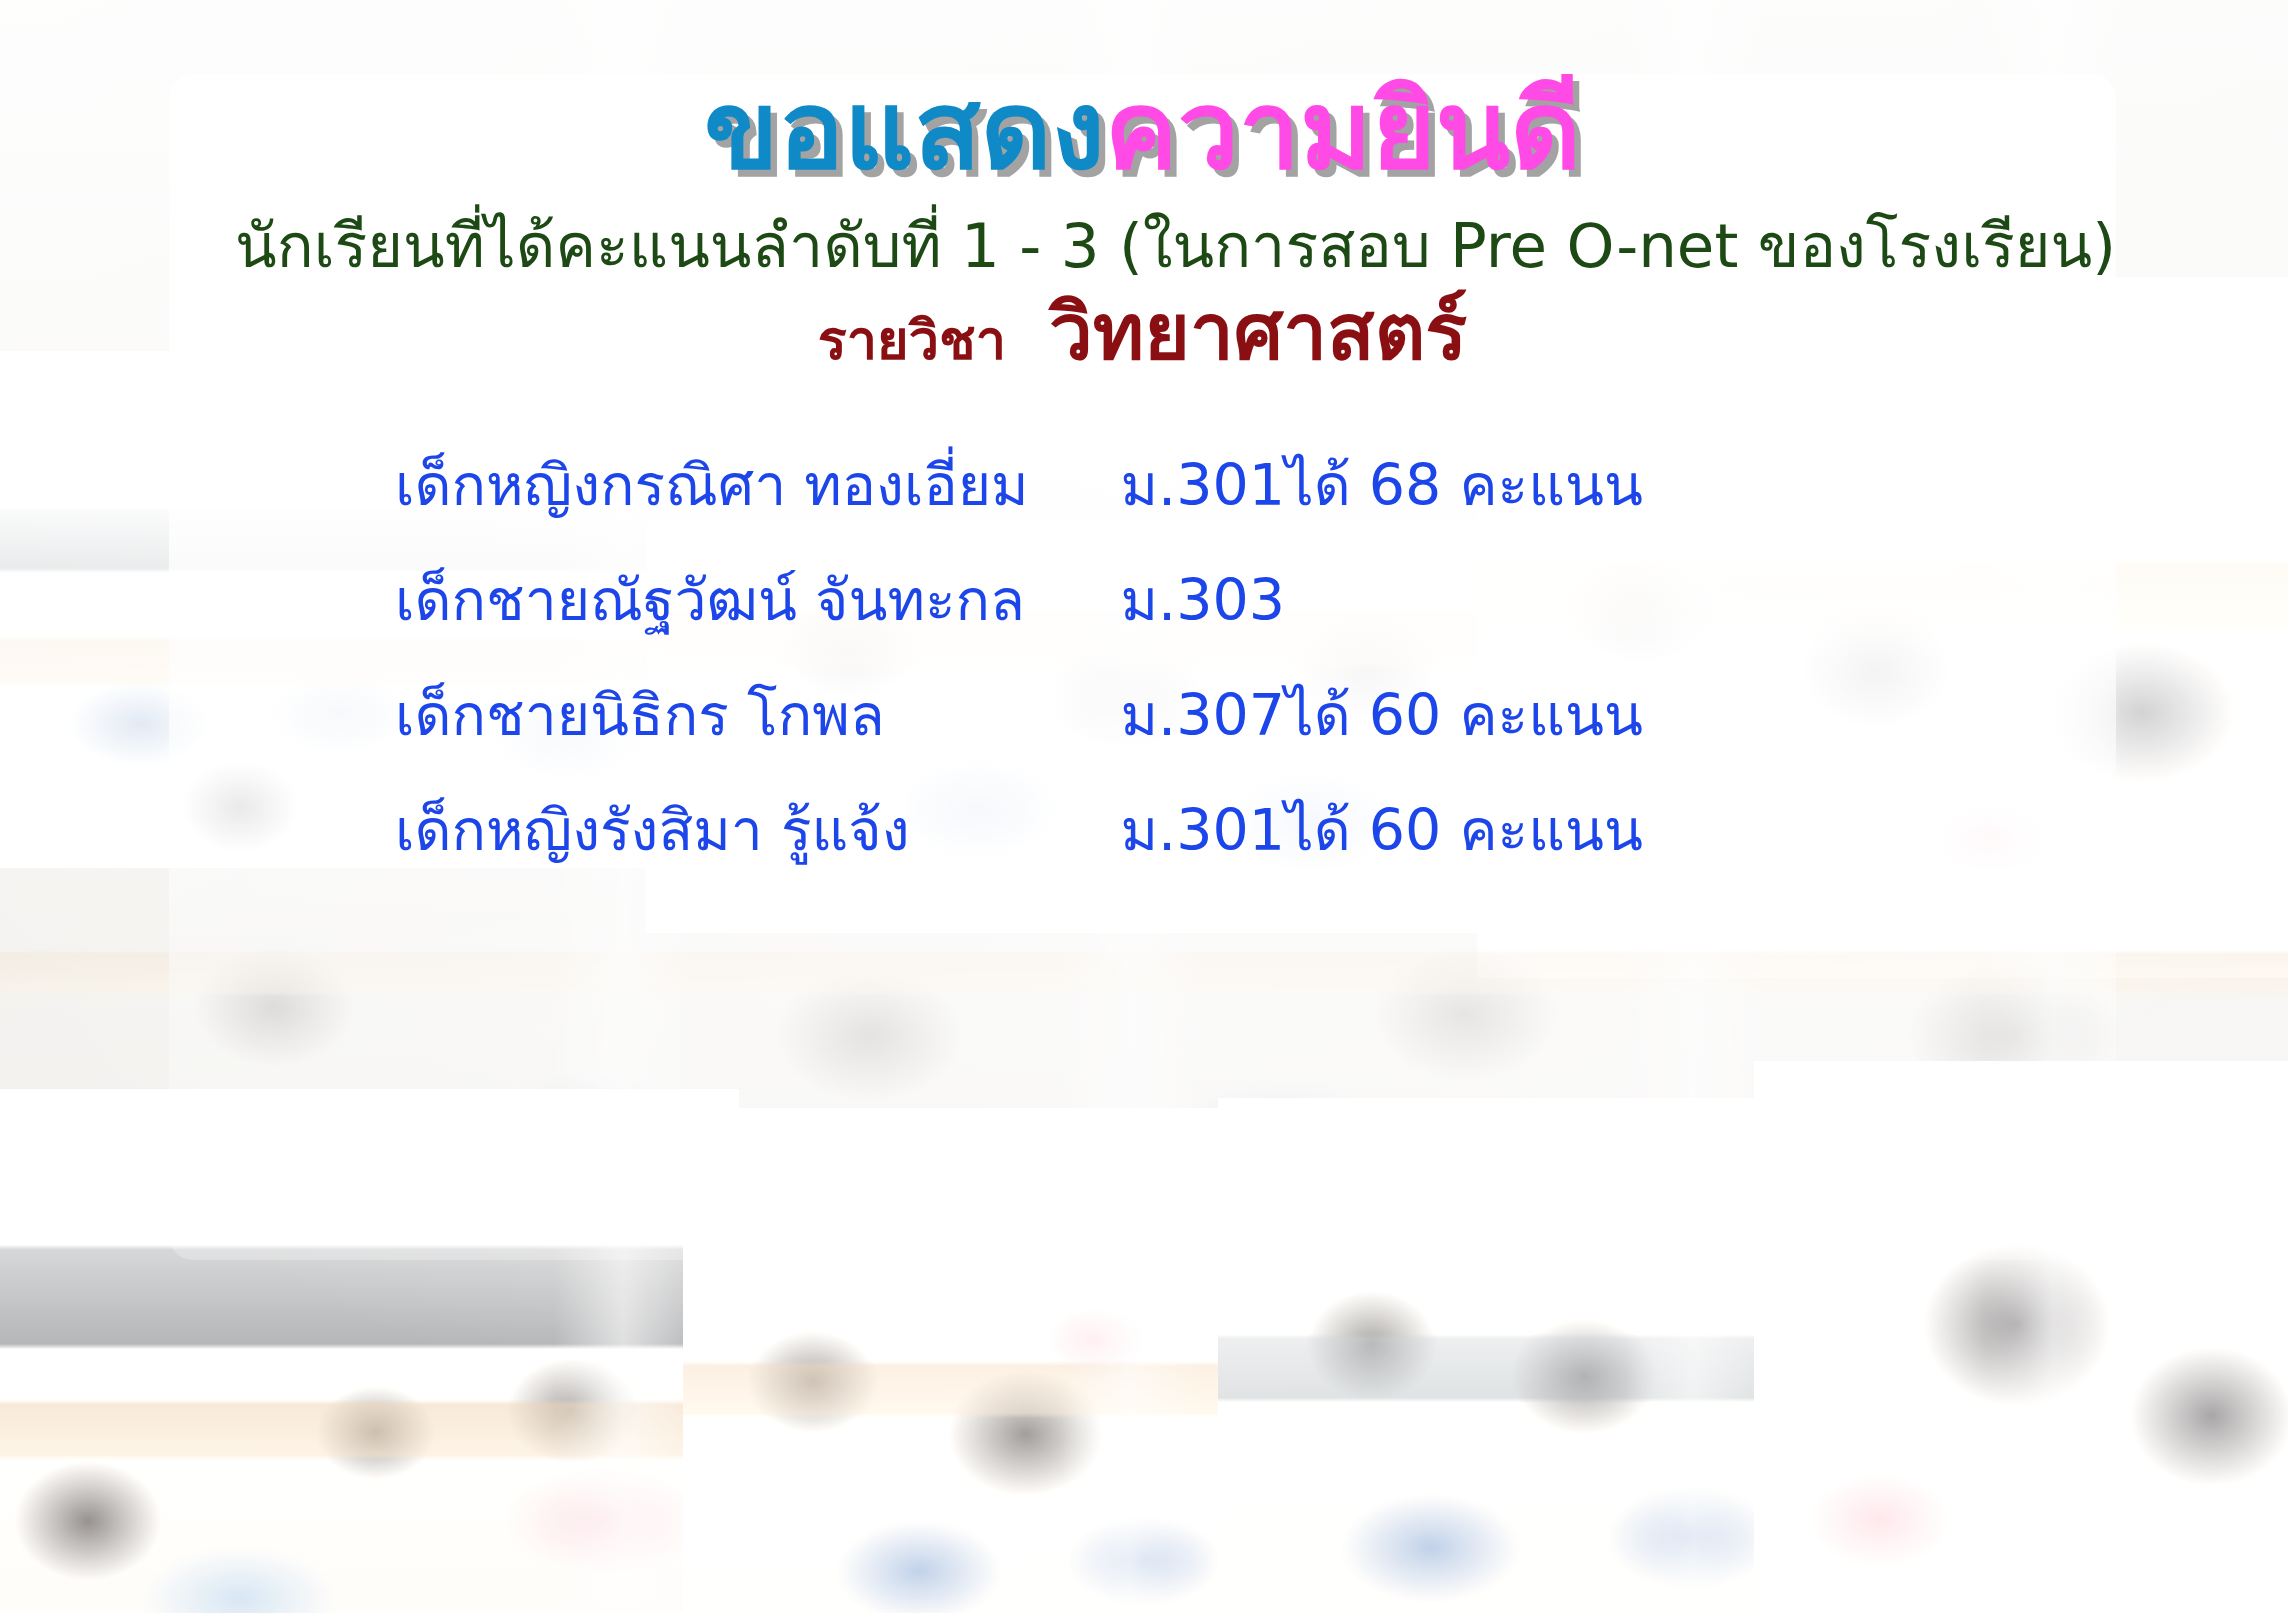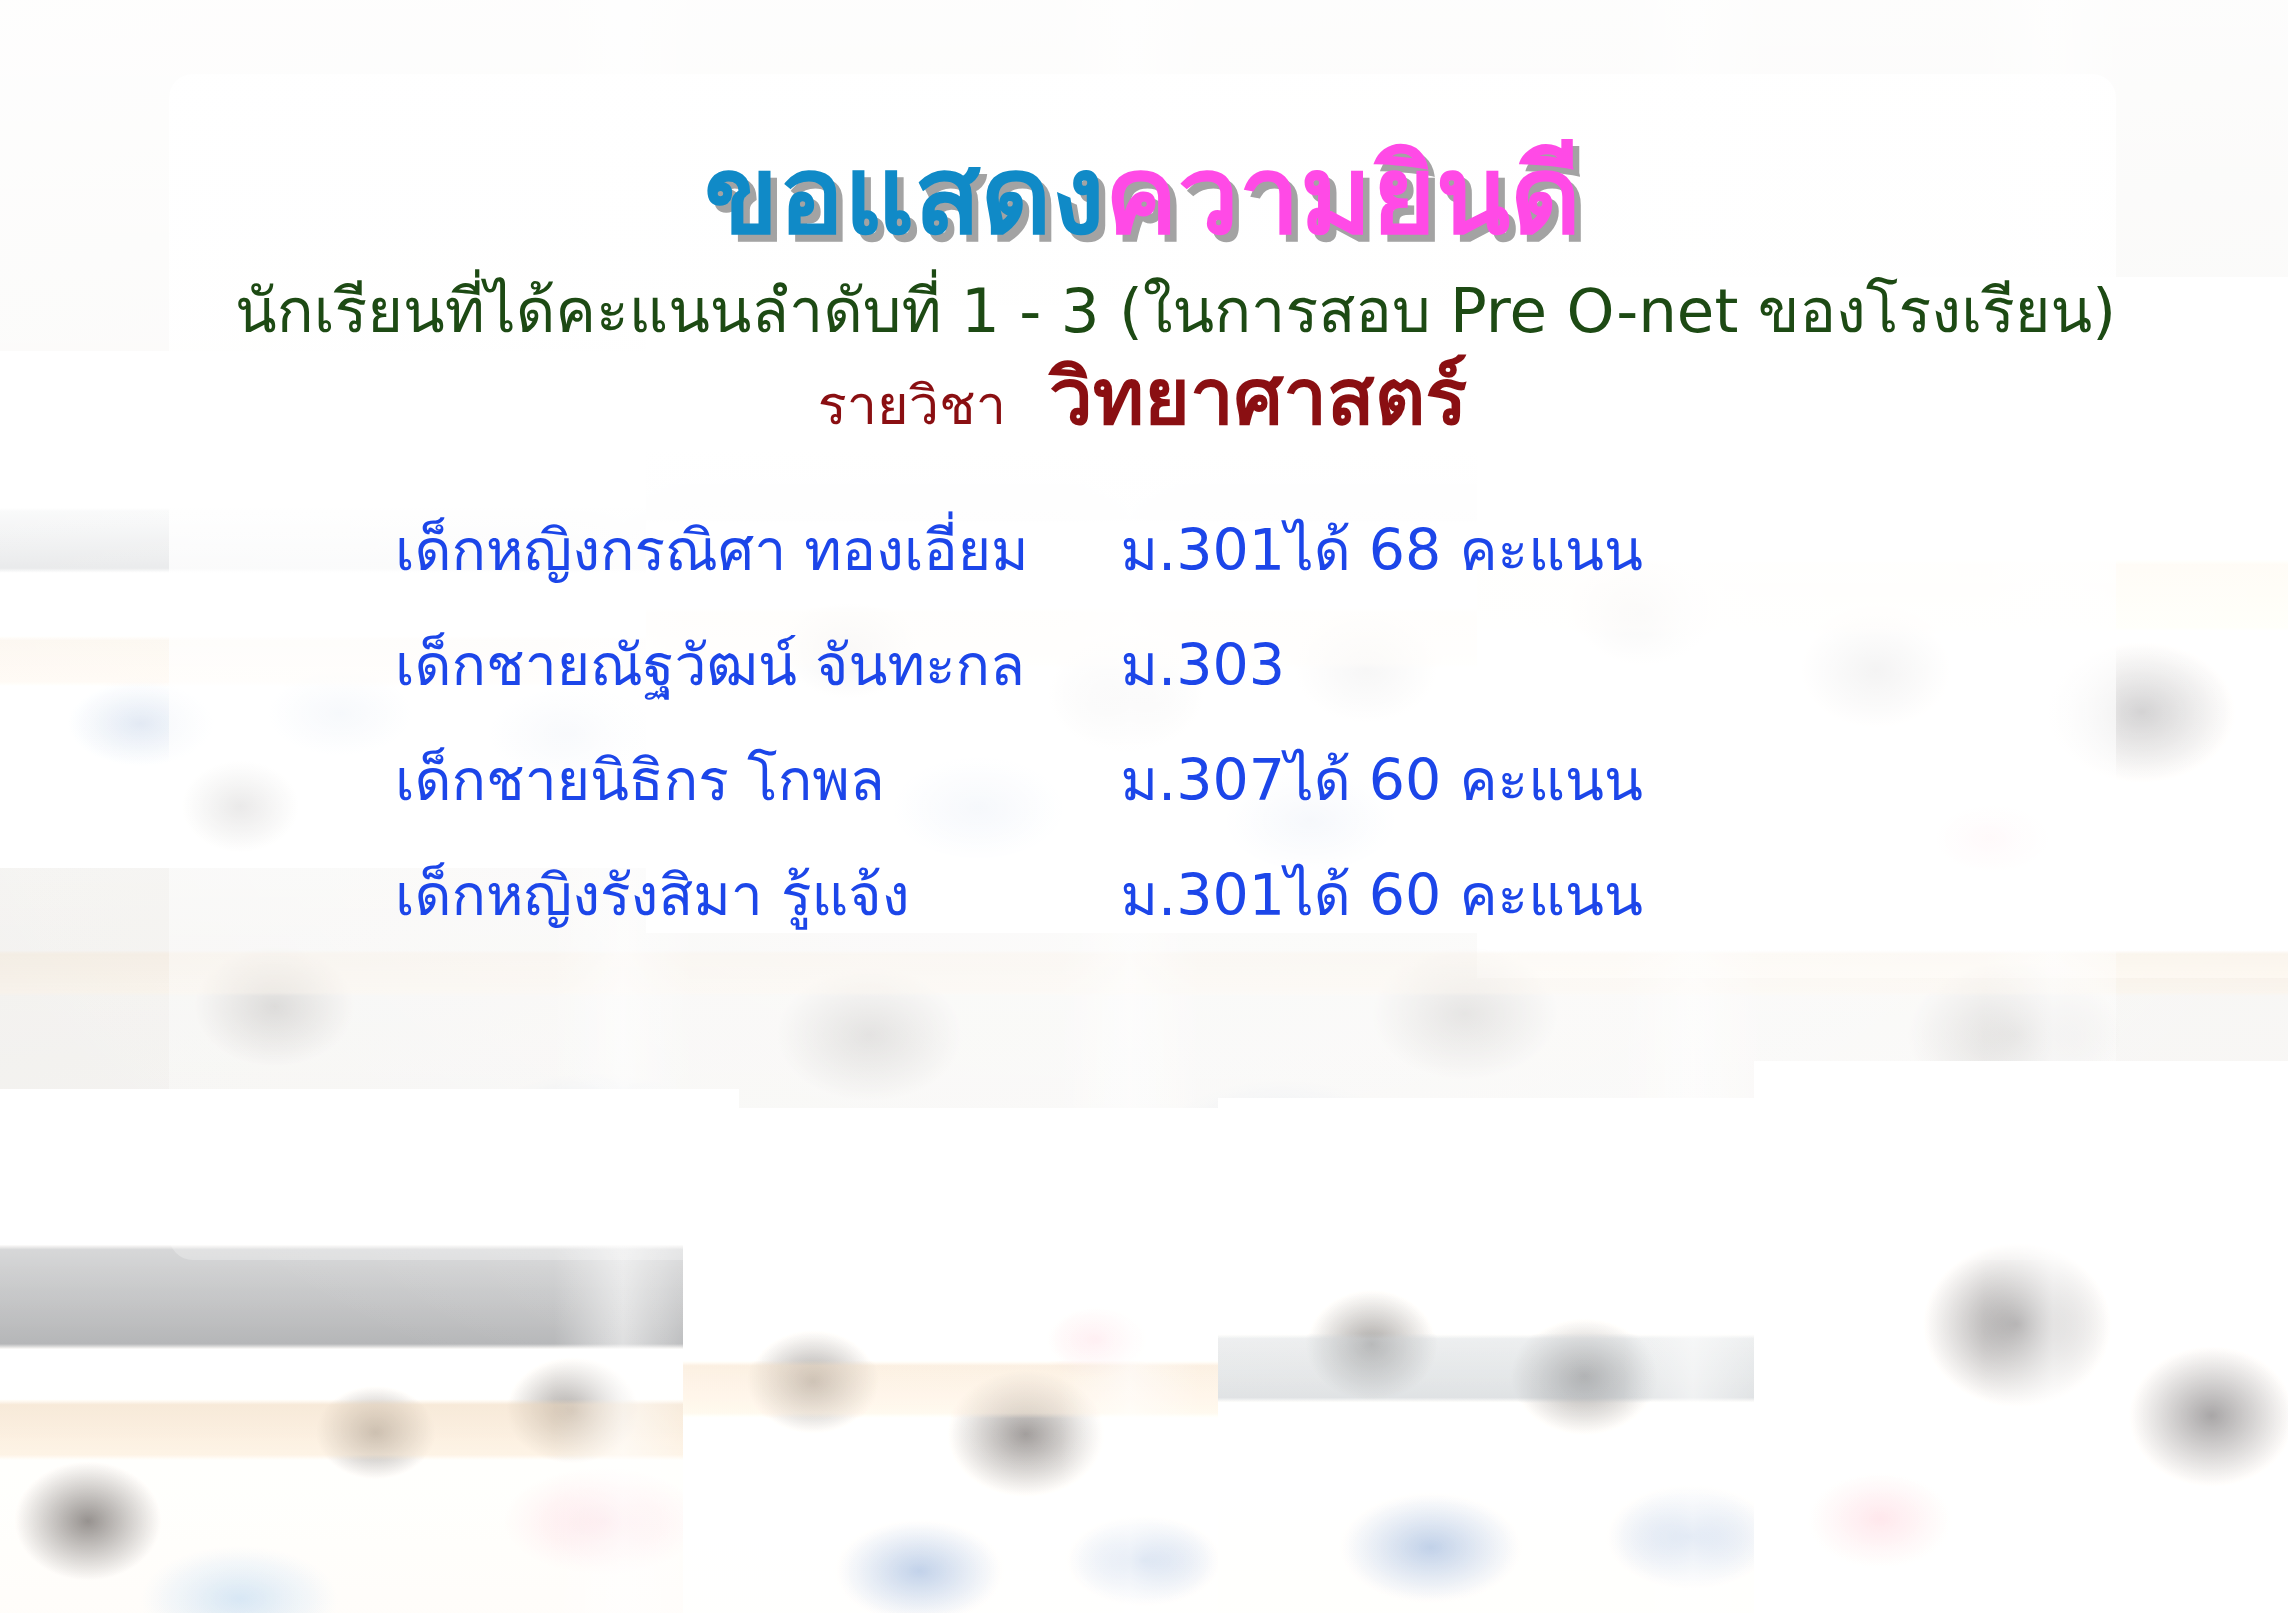--- a/index.html
+++ b/index.html
@@ -166,21 +166,20 @@
   .content {
     position: absolute;
     left: 169px;
     top: 74px;
     width: 1947px;
     height: 1186px;
   }
 
   .title {
     text-align: center;
-    margin-top: 65px;
     font-family: "DejaVu Sans", sans-serif;
     font-weight: bold;
     font-size: 109px;
     line-height: 1.05;
     letter-spacing: 0px;
     white-space: nowrap;
   }
   .title .t-blue {
     color: #108ac7;
     text-shadow: 6.5px 6.5px 0 #a3a3a3;
@@ -203,21 +202,21 @@
   .subject {
     text-align: center;
     margin-top: 9.2px;
     color: #8a0f12;
     line-height: 1.1;
     white-space: nowrap;
   }
   .subject .s-small {
     font-family: "DejaVu Sans", sans-serif;
     font-size: 54px;
-    font-weight: normal;
+    font-weight: bold;
     vertical-align: baseline;
     text-align: center;
   }
   .subject .s-big {
     font-family: "DejaVu Sans", sans-serif;
     font-size: 78px;
     font-weight: bold;
     vertical-align: baseline;
     margin-left: 43px;
   }

